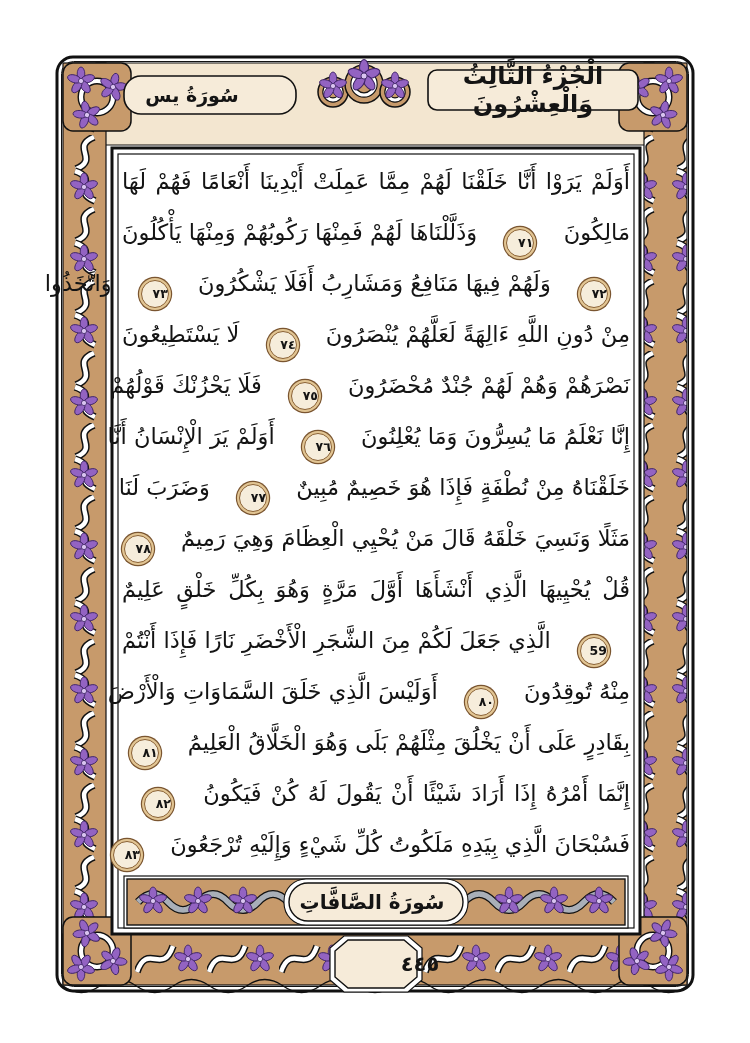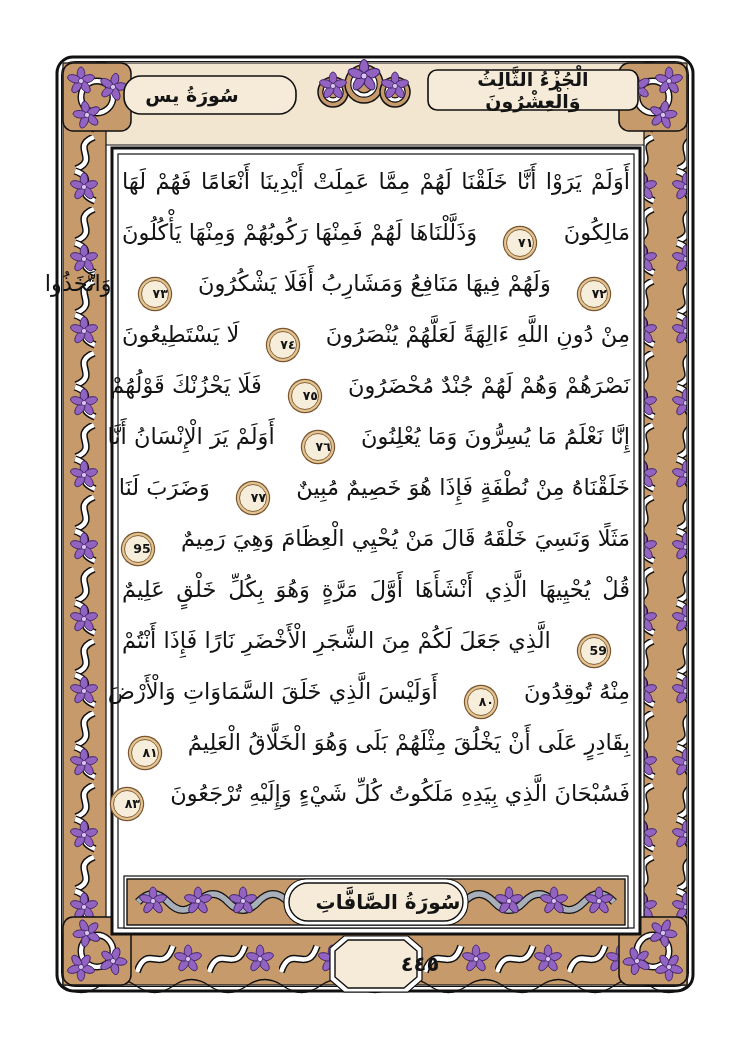--- a/index.html
+++ b/index.html
@@ -12,22 +12,22 @@
        font-family:"DejaVu Sans",sans-serif;color:var(--ink);}
   svg{position:absolute;left:0;top:0;}
   .tan{fill:var(--border-tan);}
   .cream{fill:var(--band-cream);}
   .cart{fill:var(--cartouche-cream);}
   .petal{fill:var(--flower-purple);stroke:var(--flower-dark);stroke-width:.9px;}
   .pcenter{fill:#D9C4F0;stroke:var(--flower-dark);stroke-width:.8px;}
   .overlay{position:absolute;display:flex;align-items:center;justify-content:center;
            text-align:center;color:var(--ink);}
   #surah-header{left:124px;top:76px;width:136px;height:38px;font-size:19px;font-weight:bold;}
-  #juz-header{left:428px;top:70px;width:210px;height:40px;font-size:19px;font-weight:bold;}
-  #banner-title{left:300px;top:881px;width:176px;height:42px;font-size:20px;font-weight:bold;}
+  #juz-header{left:428px;top:70px;width:210px;height:40px;font-size:24px;font-weight:bold;}
+  #banner-title{left:284px;top:881px;width:176px;height:42px;font-size:20px;font-weight:bold;}
   #page-num{left:336px;top:944px;width:80px;height:40px;font-size:21px;font-weight:bold;letter-spacing:3px;margin-left:44px;}
   #lines{position:absolute;left:122px;top:157px;width:508px;direction:rtl;}
   .line{height:51px;line-height:49px;font-size:22.5px;white-space:nowrap;
         text-align:justify;text-align-last:justify;direction:rtl;overflow:visible;}
   .ayah{display:inline-block;width:26px;height:26px;border-radius:50%;
         background:var(--marker-fill);border:1.4px solid #8A6134;
         box-shadow:0 0 0 2px #E2C593,0 0 0 3.2px #7A5530;
         font-size:12.5px;line-height:26px;text-align:center;font-weight:bold;
         vertical-align:-7px;margin:0 22px;white-space:normal;}
 </style>
@@ -133,22 +133,23 @@
 <div id="juz-header" class="overlay">الْجُزْءُ الثَّالِثُ وَالْعِشْرُونَ</div>
 
 <div id="lines">
     <div class="line"><span>أَوَلَمْ يَرَوْا أَنَّا خَلَقْنَا لَهُمْ مِمَّا عَمِلَتْ أَيْدِينَا أَنْعَامًا فَهُمْ لَهَا</span></div>
     <div class="line"><span>مَالِكُونَ</span> <span class="ayah">٧١</span> <span>وَذَلَّلْنَاهَا لَهُمْ فَمِنْهَا رَكُوبُهُمْ وَمِنْهَا يَأْكُلُونَ</span></div>
     <div class="line"><span class="ayah">٧٢</span> <span>وَلَهُمْ فِيهَا مَنَافِعُ وَمَشَارِبُ أَفَلَا يَشْكُرُونَ</span> <span class="ayah">٧٣</span> <span>وَاتَّخَذُوا</span></div>
     <div class="line"><span>مِنْ دُونِ اللَّهِ ءَالِهَةً لَعَلَّهُمْ يُنْصَرُونَ</span> <span class="ayah">٧٤</span> <span>لَا يَسْتَطِيعُونَ</span></div>
     <div class="line"><span>نَصْرَهُمْ وَهُمْ لَهُمْ جُنْدٌ مُحْضَرُونَ</span> <span class="ayah">٧٥</span> <span>فَلَا يَحْزُنْكَ قَوْلُهُمْ</span></div>
     <div class="line"><span>إِنَّا نَعْلَمُ مَا يُسِرُّونَ وَمَا يُعْلِنُونَ</span> <span class="ayah">٧٦</span> <span>أَوَلَمْ يَرَ الْإِنْسَانُ أَنَّا</span></div>
     <div class="line"><span>خَلَقْنَاهُ مِنْ نُطْفَةٍ فَإِذَا هُوَ خَصِيمٌ مُبِينٌ</span> <span class="ayah">٧٧</span> <span>وَضَرَبَ لَنَا</span></div>
-    <div class="line"><span>مَثَلًا وَنَسِيَ خَلْقَهُ قَالَ مَنْ يُحْيِي الْعِظَامَ وَهِيَ رَمِيمٌ</span> <span class="ayah">95</span></div>
+    <div class="line"><span>مَثَلًا وَنَسِيَ خَلْقَهُ قَالَ مَنْ يُحْيِي الْعِظَامَ وَهِيَ رَمِيمٌ</span> <span class="ayah">٧٨</span></div>
     <div class="line"><span>قُلْ يُحْيِيهَا الَّذِي أَنْشَأَهَا أَوَّلَ مَرَّةٍ وَهُوَ بِكُلِّ خَلْقٍ عَلِيمٌ</span></div>
     <div class="line"><span class="ayah">59</span> <span>الَّذِي جَعَلَ لَكُمْ مِنَ الشَّجَرِ الْأَخْضَرِ نَارًا فَإِذَا أَنْتُمْ</span></div>
     <div class="line"><span>مِنْهُ تُوقِدُونَ</span> <span class="ayah">٨٠</span> <span>أَوَلَيْسَ الَّذِي خَلَقَ السَّمَاوَاتِ وَالْأَرْضَ</span></div>
     <div class="line"><span>بِقَادِرٍ عَلَى أَنْ يَخْلُقَ مِثْلَهُمْ بَلَى وَهُوَ الْخَلَّاقُ الْعَلِيمُ</span> <span class="ayah">٨١</span></div>
+    <div class="line"><span>إِنَّمَا أَمْرُهُ إِذَا أَرَادَ شَيْئًا أَنْ يَقُولَ لَهُ كُنْ فَيَكُونُ</span> <span class="ayah">٨٢</span></div>
     <div class="line"><span>فَسُبْحَانَ الَّذِي بِيَدِهِ مَلَكُوتُ كُلِّ شَيْءٍ وَإِلَيْهِ تُرْجَعُونَ</span> <span class="ayah">٨٣</span></div>
   </div>
 
 <div id="banner-title" class="overlay">سُورَةُ الصَّافَّاتِ</div>
 <div id="page-num" class="overlay">٤٤٥</div>
 
 </body></html>

